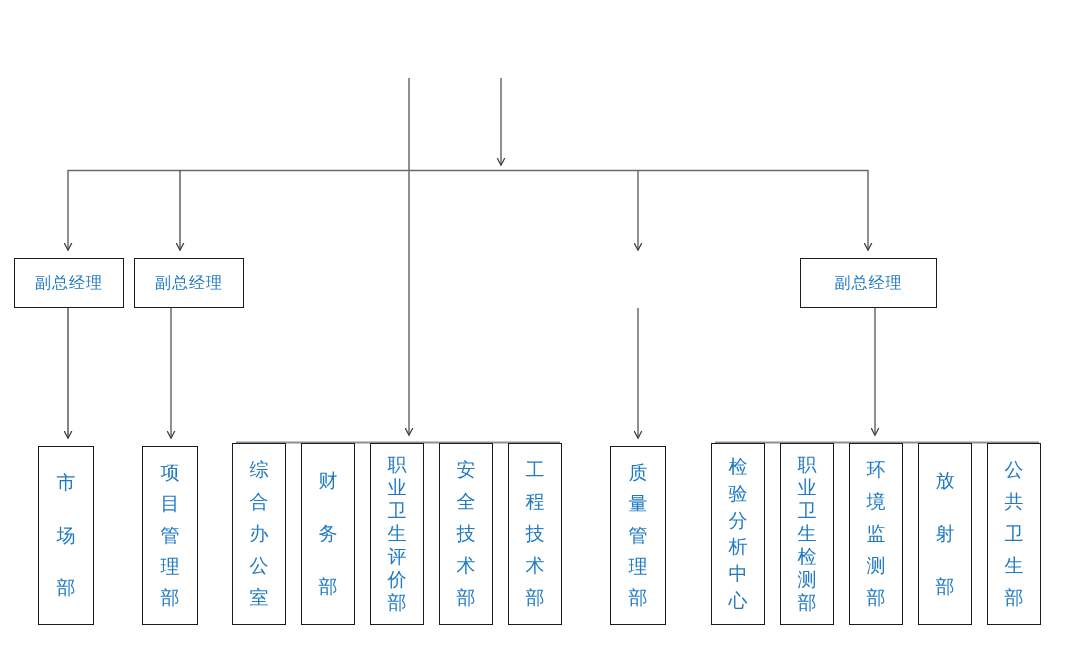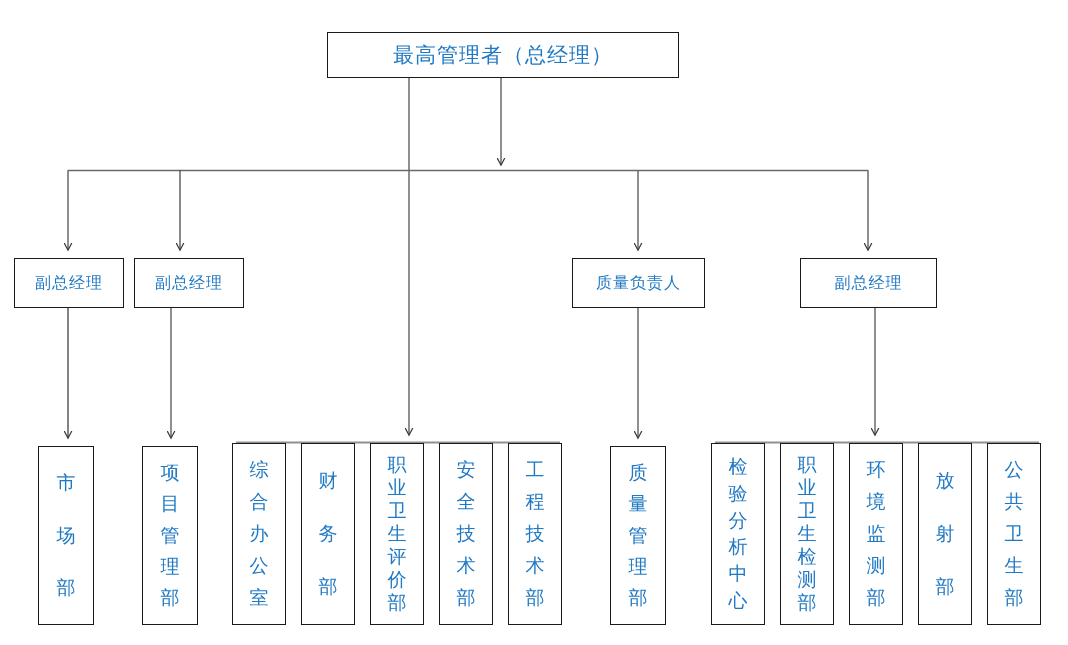--- a/index.html
+++ b/index.html
@@ -100,32 +100,26 @@
 
     <line x1="68" y1="308" x2="68" y2="438" stroke="#5a5a5a" stroke-width="1.5" marker-end="url(#ah)"></line>
     <line x1="171" y1="308" x2="171" y2="438" stroke="#6a6a6a" stroke-width="1.5" marker-end="url(#ah)"></line>
     <line x1="638" y1="308" x2="638" y2="438" stroke="#6a6a6a" stroke-width="1.5" marker-end="url(#ah)"></line>
     <line x1="875" y1="308" x2="875" y2="435" stroke="#6a6a6a" stroke-width="1.5" marker-end="url(#ah)"></line>
 
     <line x1="236" y1="442.5" x2="560" y2="442.5" stroke="#8f8f8f" stroke-width="1.8"></line>
     <line x1="715" y1="442.5" x2="1039" y2="442.5" stroke="#8f8f8f" stroke-width="1.8"></line>
   </svg>
 
-  <div class="node horiz top" style="left:327px; top:32px; width:352px; height:46px;">
-    <span>最高管理者（总经理）</span>
-  </div>
 
   <div class="node horiz" style="left:14px; top:258px; width:110px; height:50px;">
     <span>副总经理</span>
   </div>
   <div class="node horiz" style="left:134px; top:258px; width:110px; height:50px;">
     <span>副总经理</span>
-  </div>
-  <div class="node horiz" style="left:572px; top:258px; width:133px; height:50px;">
-    <span>质量负责人</span>
   </div>
   <div class="node horiz" style="left:800px; top:258px; width:137px; height:50px;">
     <span>副总经理</span>
   </div>
 
   <div class="node vert" style="left:38px; top:446px; width:56px; height:179px;">
     <span class="vtext"><span class="vchar">市</span><span class="vchar">场</span><span class="vchar">部</span></span>
   </div>
   <div class="node vert" style="left:142px; top:446px; width:56px; height:179px;">
     <span class="vtext"><span class="vchar">项</span><span class="vchar">目</span><span class="vchar">管</span><span class="vchar">理</span><span class="vchar">部</span></span>

